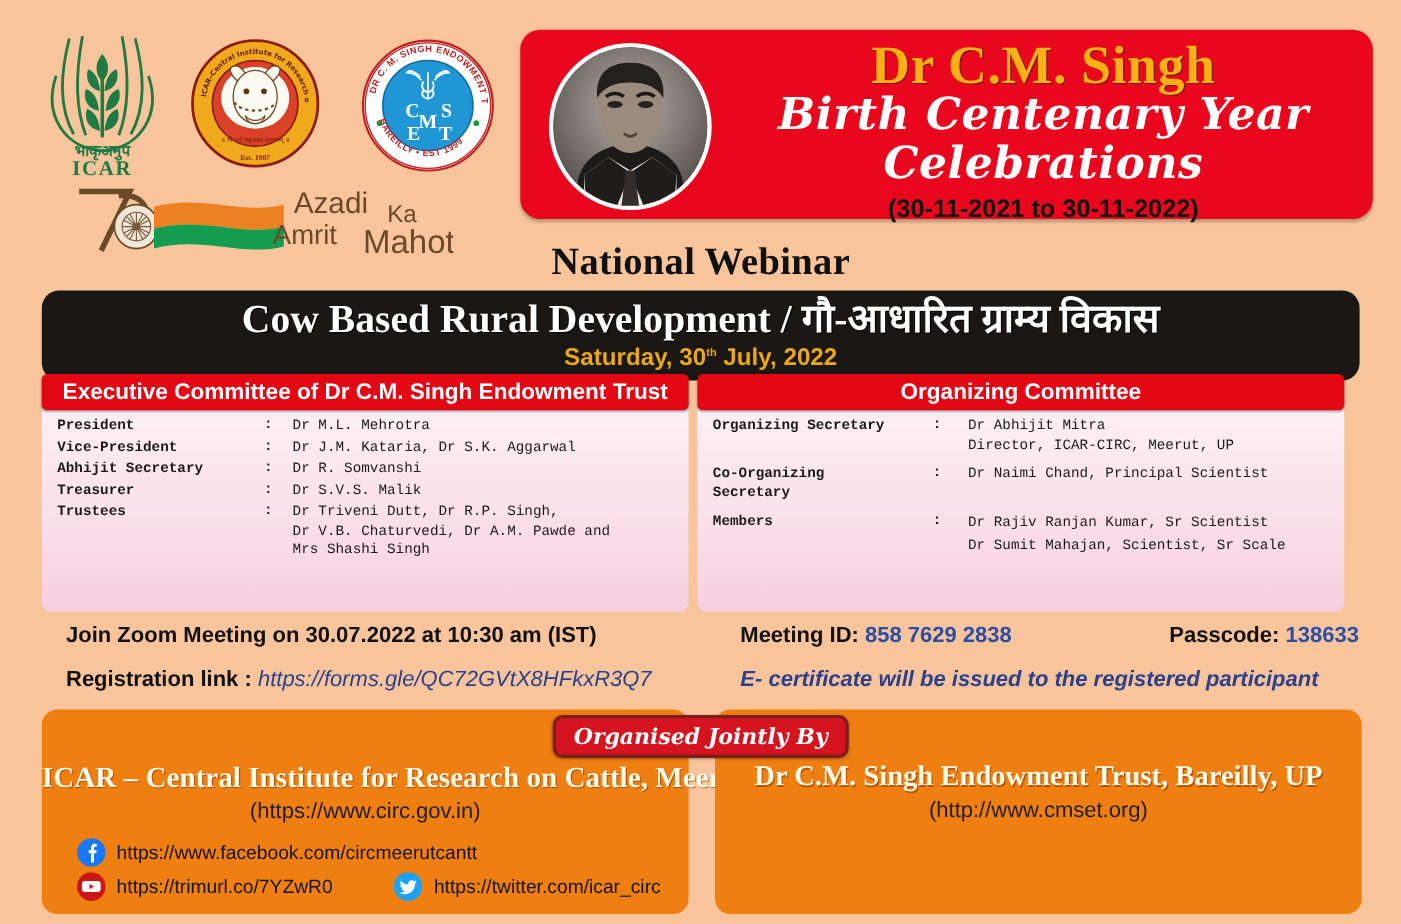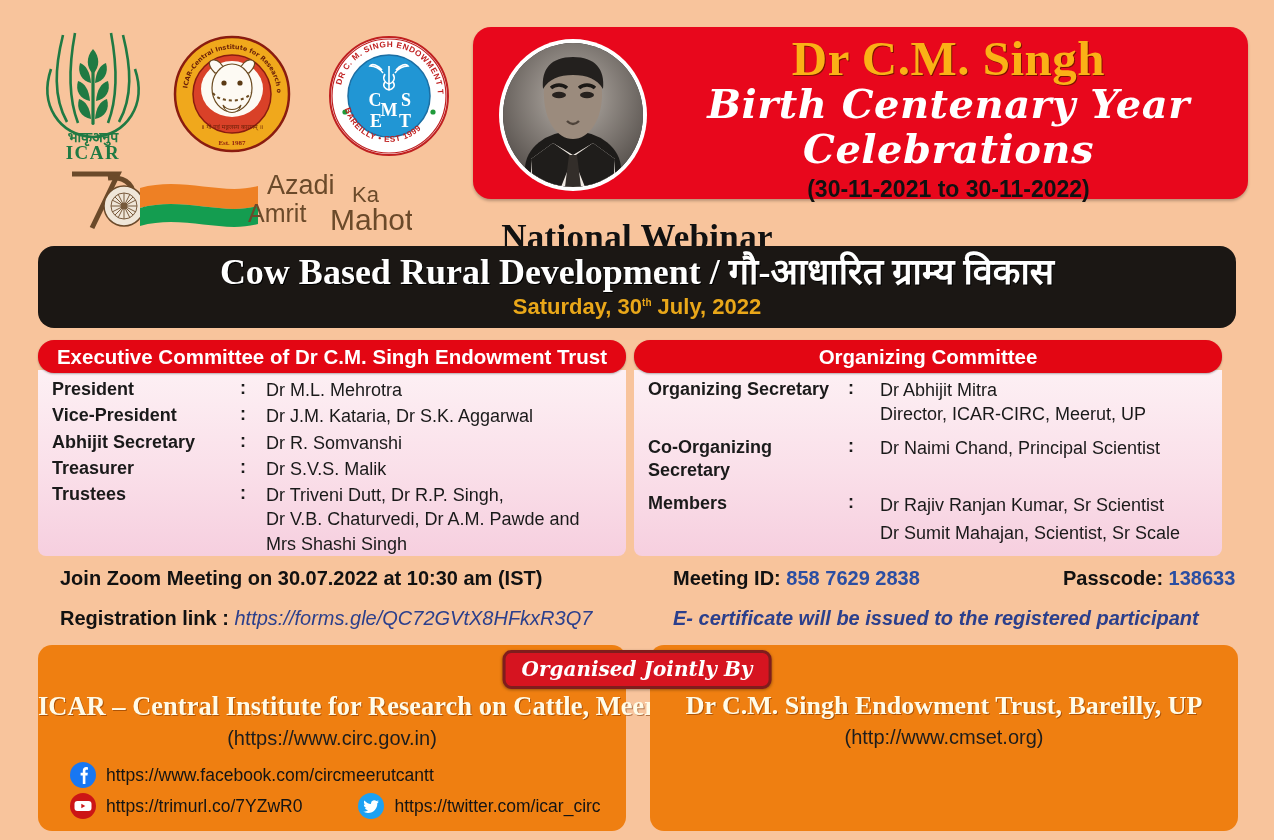--- a/index.html
+++ b/index.html
@@ -50,51 +50,51 @@
 
   
   .natl{
     position:absolute;left:0;top:218px;width:1274px;text-align:center;
     font-family:"Liberation Serif", serif;font-weight:bold;font-size:35px;
     color:#111;letter-spacing:.3px;
   }
 
   
   .titlebar{
-    position:absolute;left:38px;top:246px;width:1198px;height:82px;
+    position:absolute;left:38px;top:264px;width:1198px;height:82px;
     background:#1b1714;border-radius:16px;
     display:flex;flex-direction:column;align-items:center;justify-content:center;
   }
   .title-main{
     font-family:"Liberation Serif", serif;font-weight:bold;font-size:36px;
     color:#fff;line-height:1.05;white-space:nowrap;
     text-shadow:1px 1px 0 #000;
   }
   .title-date{
     font-family:"Liberation Sans", sans-serif;font-weight:bold;font-size:22px;
     color:#e9a719;margin-top:3px;
   }
   .title-date sup{font-size:10px;vertical-align:super;text-align:right;}
 
   
   .panel{position:absolute;top:340px;width:588px;height:216px;}
   .panel.left{left:38px;}
   .panel.right{left:634px;}
   .panel-head{
-    position:relative;z-index:2;height:33px;border-radius:16px;
+    position:relative;z-index:2;height:33px;border-radius:5px;
     background:#e30613;color:#fff;display:flex;align-items:center;
     justify-content:center;font-weight:bold;font-size:20.5px;
     box-shadow:0 1px 2px rgba(0,0,0,.3);
   }
   .panel-body{
     margin-top:-3px;padding:8px 0 6px 14px;height:186px;box-sizing:border-box;
     background:linear-gradient(180deg,#fdf0f4 0%,#fadfe9 55%,#f6cfdf 100%);
     border-radius:0 0 8px 8px;
   }
-  .row{display:flex;align-items:flex-start;font-size:18px;color:#1a1a1a;}
+  .row{display:flex;align-items:flex-start;font-size:13px;color:#1a1a1a;font-family:Liberation Mono, monospace;}
   .panel.left .row{margin-bottom:2px;}
   .panel.right .row{margin-bottom:9px;}
   .row .lbl{width:188px;font-weight:bold;flex:none;line-height:1.32;}
   .row .col{width:26px;flex:none;font-weight:bold;}
   .row .val{flex:1;line-height:1.35;}
   .panel.right .row .lbl{width:200px;}
   .panel.right .row .col{width:32px;}
 
   
   .meet{position:absolute;left:0;top:563px;width:1274px;height:78px;}

